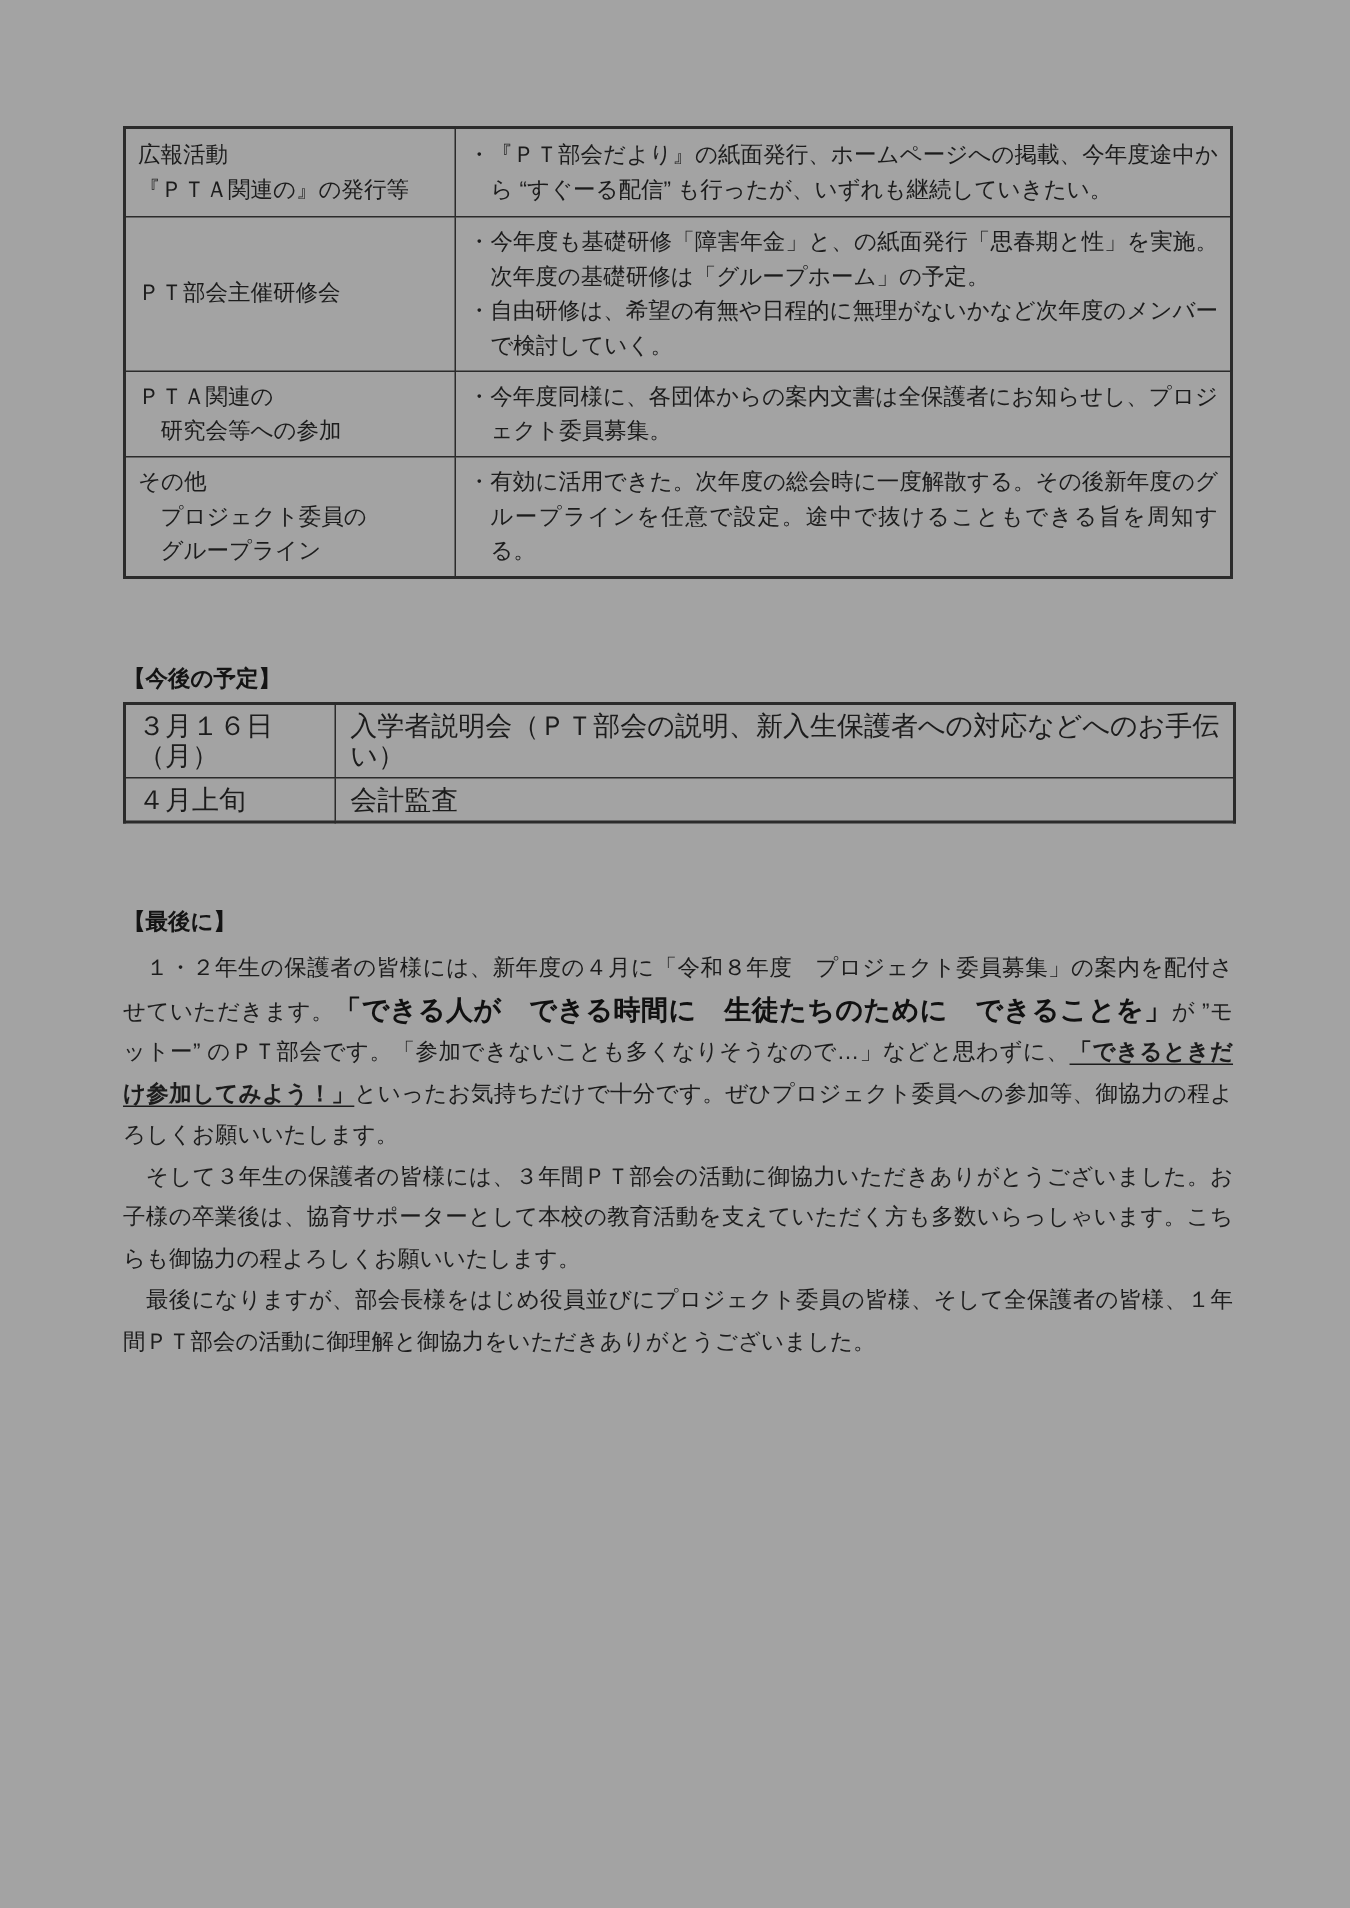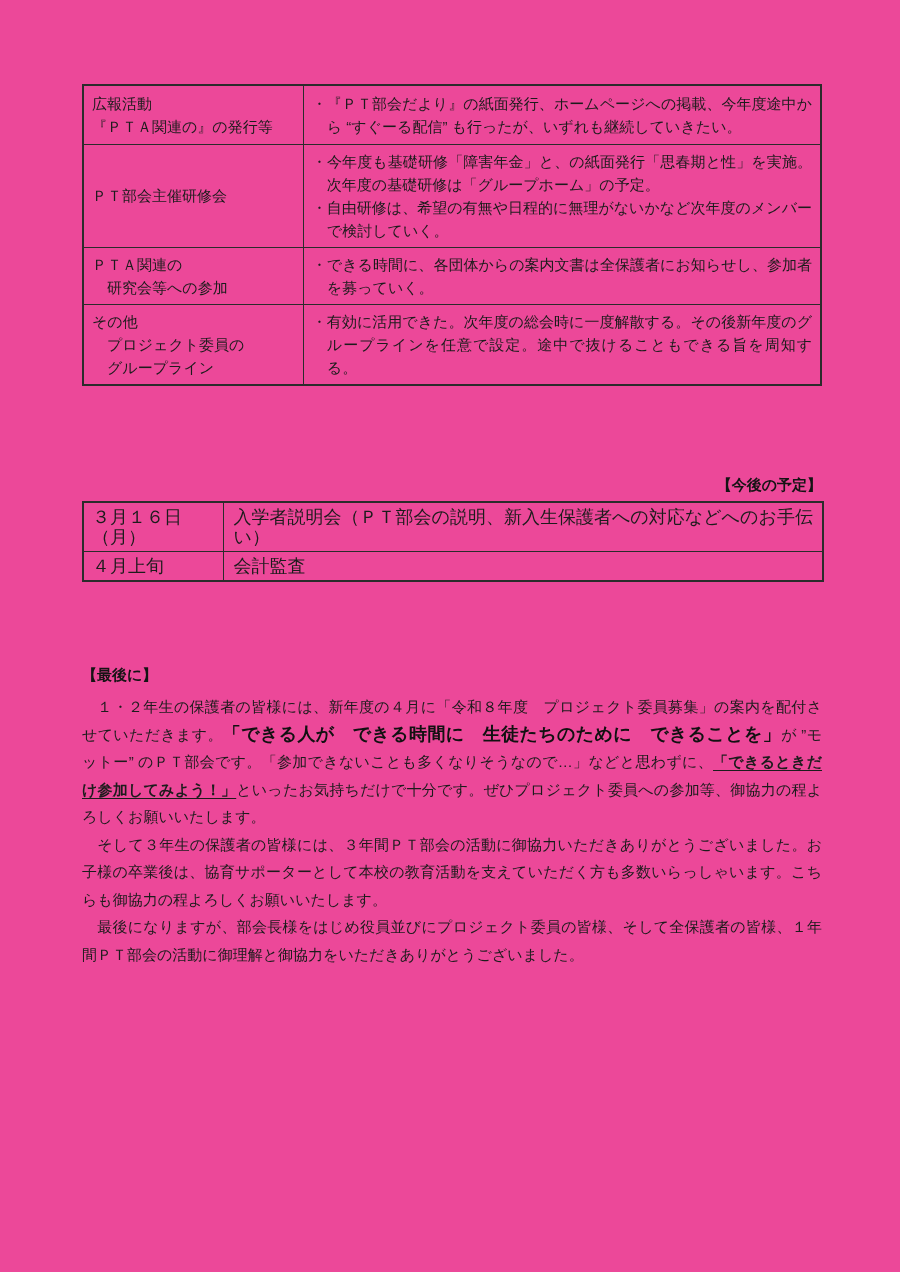--- a/index.html
+++ b/index.html
@@ -7,21 +7,21 @@
   body {
     width: 900px; height: 1272px;
     font-family: "Liberation Sans", sans-serif;
     color: #1c1c1c;
     position: relative;
     overflow: hidden;
   }
   .page {
     position: absolute; top: 0; left: 0;
     width: 900px; height: 1272px;
-    background: #ec4899;
+    background: #a3a3a3;
     padding: 84px 78px 0 82px;
   }
 
   
   table { border-collapse: collapse; table-layout: fixed; }
   .t-activity {
     width: 740px;
     border: 2px solid #2b2b2b;
   }
   .t-activity td {
@@ -47,22 +47,22 @@
   .r2 { height: 91px; }
   .r3 { height: 56px; }
   .r4 { height: 70px; }
 
   
   .sec-heading {
     font-size: 15px;
     font-weight: bold;
     color: #141414;
   }
-  .h-schedule { margin-top: 90px; text-align: right; }
-  .h-closing  { margin-top: 84px; }
+  .h-schedule { margin-top: 57px; }
+  .h-closing  { margin-top: 56px; }
 
   
   .t-schedule {
     width: 740px;
     border: 2px solid #2b2b2b;
     margin-top: 6px;
   }
   .t-schedule td {
     border: 1px solid #2b2b2b;
     vertical-align: middle;
@@ -118,21 +118,21 @@
           <div class="bullet">・今年度も基礎研修「障害年金」と、の紙面発行「思春期と性」を実施。次年度の基礎研修は「グループホーム」の予定。</div>
           <div class="bullet">・自由研修は、希望の有無や日程的に無理がないかなど次年度のメンバーで検討していく。</div>
         </td>
       </tr>
       <tr class="r3">
         <td class="label">
           <div>ＰＴＡ関連の</div>
           <div>　研究会等への参加</div>
         </td>
         <td class="desc">
-          <div class="bullet">・できる時間に、各団体からの案内文書は全保護者にお知らせし、参加者を募っていく。</div>
+          <div class="bullet">・今年度同様に、各団体からの案内文書は全保護者にお知らせし、プロジェクト委員募集。</div>
         </td>
       </tr>
       <tr class="r4">
         <td class="label">
           <div>その他</div>
           <div>　プロジェクト委員の</div>
           <div>　グループライン</div>
         </td>
         <td class="desc">
           <div class="bullet">・有効に活用できた。次年度の総会時に一度解散する。その後新年度のグループラインを任意で設定。途中で抜けることもできる旨を周知する。</div>

